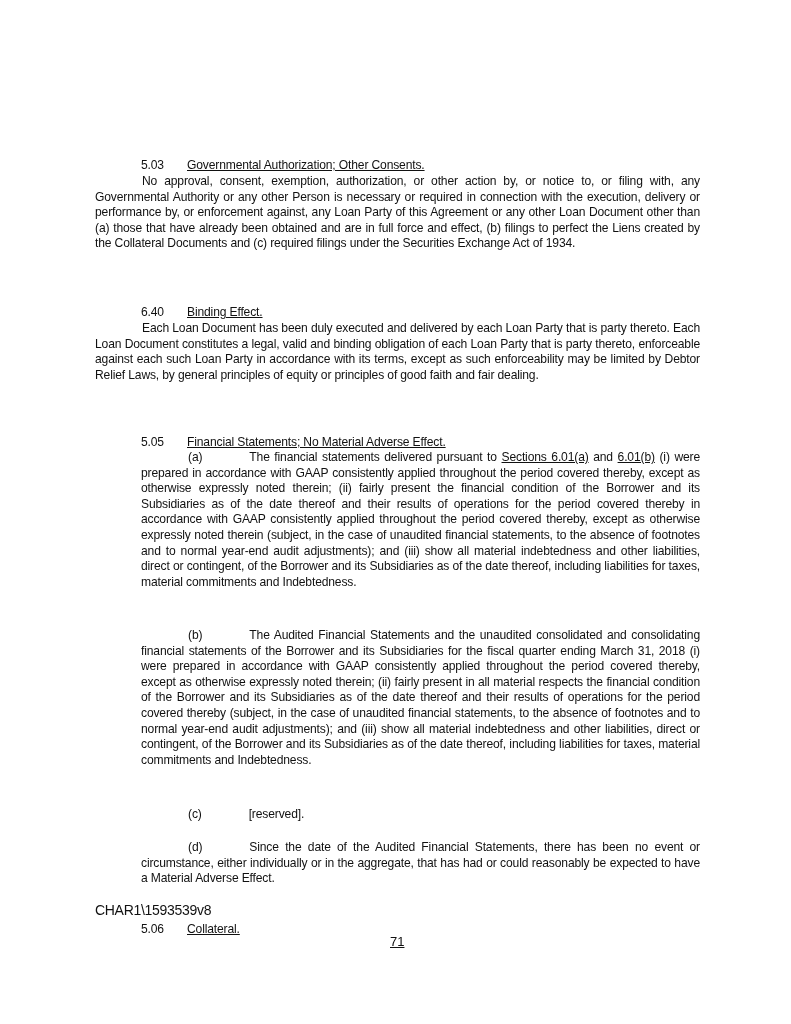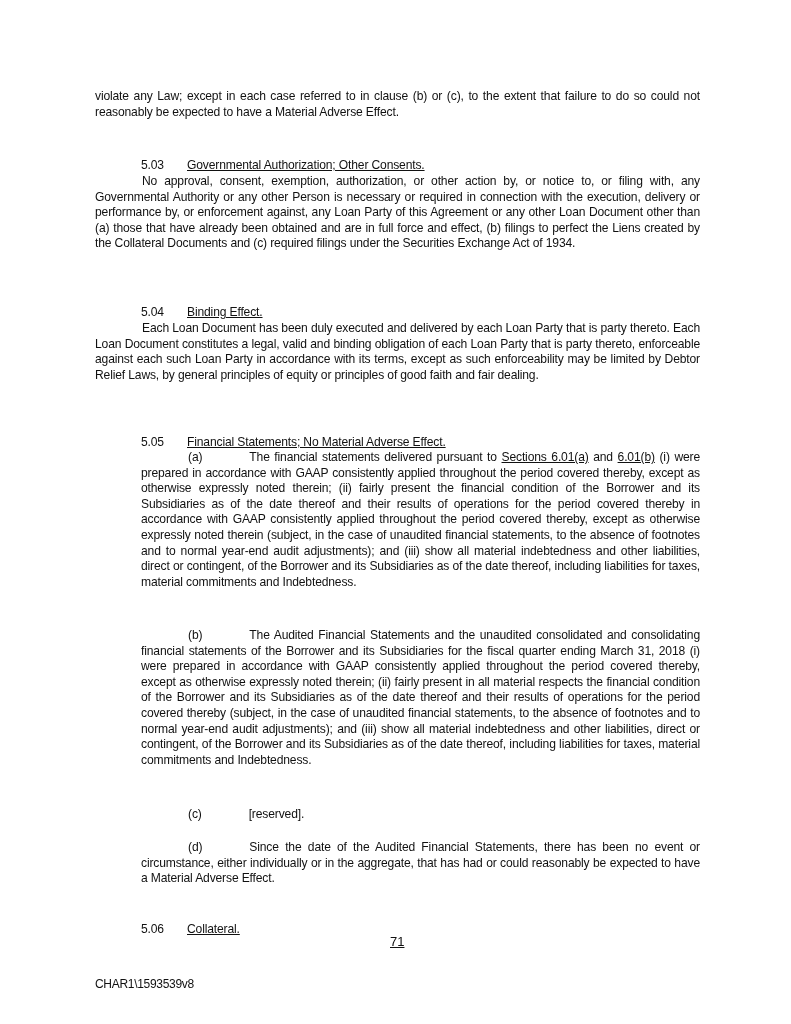--- a/index.html
+++ b/index.html
@@ -30,38 +30,37 @@
   .heading .num { display: inline-block; width: 46px; margin-top: 16px; }
   .heading .title { text-decoration: underline; }
   .u { text-decoration: underline; }
   .tab { display: inline-block; width: 47px; }
   .pagenum {
     position: absolute; left: 390px; top: 934px;
     font-size: 13px;
     text-decoration: underline;
   }
   .docid {
-    position: absolute; left: 95px; top: 977px;
-    font-size: 12px; letter-spacing: -0.3px;
+    position: absolute; left: 95px; top: 902px;
+    font-size: 14px; letter-spacing: -0.3px;
   }
 </style>
 </head>
 <body>
 
 <div class="page">
 
-  <p class="p" style="top:89px; margin:0;">violate any Law; except in each case referred to in clause (b) or (c), to the extent that failure to do so could not reasonably be expected to have a Material Adverse Effect.</p>
 
   <div class="heading" style="top:142px;">
     <span class="num">5.03</span><span class="title">Governmental Authorization; Other Consents.</span>
   </div>
   <p class="p indent-first" style="top:174px; margin:0;">No approval, consent, exemption, authorization, or other action by, or notice to, or filing with, any Governmental Authority or any other Person is necessary or required in connection with the execution, delivery or performance by, or enforcement against, any Loan Party of this Agreement or any other Loan Document other than (a) those that have already been obtained and are in full force and effect, (b) filings to perfect the Liens created by the Collateral Documents and (c) required filings under the Securities Exchange Act of 1934.</p>
 
   <div class="heading" style="top:289px;">
-    <span class="num">5.04</span><span class="title">Binding Effect.</span>
+    <span class="num">6.40</span><span class="title">Binding Effect.</span>
   </div>
   <p class="p indent-first" style="top:321px; margin:0;">Each Loan Document has been duly executed and delivered by each Loan Party that is party thereto.  Each Loan Document constitutes a legal, valid and binding obligation of each Loan Party that is party thereto, enforceable against each such Loan Party in accordance with its terms, except as such enforceability may be limited by Debtor Relief Laws, by general principles of equity or principles of good faith and fair dealing.</p>
 
   <div class="heading" style="top:419px;">
     <span class="num">5.05</span><span class="title">Financial Statements; No Material Adverse Effect.</span>
   </div>
 
   <p class="p sub indent-first" style="top:450px; margin:0;"><span class="lbl">(a)</span><span class="tab"></span><span>The financial statements delivered pursuant to </span><span class="u">Sections 6.01(a)</span><span> and </span><span class="u">6.01(b)</span><span> (i) were prepared in accordance with GAAP consistently applied throughout the period covered thereby, except as otherwise expressly noted therein; (ii) fairly present the financial condition of the Borrower and its Subsidiaries as of the date thereof and their results of operations for the period covered thereby in accordance with GAAP consistently applied throughout the period covered thereby, except as otherwise expressly noted therein (subject, in the case of unaudited financial statements, to the absence of footnotes and to normal year-end audit adjustments); and (iii) show all material indebtedness and other liabilities, direct or contingent, of the Borrower and its Subsidiaries as of the date thereof, including liabilities for taxes, material commitments and Indebtedness.</span></p>
 
   <p class="p sub indent-first" style="top:628px; margin:0;"><span class="lbl">(b)</span><span class="tab"></span><span>The Audited Financial Statements and the unaudited consolidated and consolidating financial statements of the Borrower and its Subsidiaries for the fiscal quarter ending March 31, 2018 (i) were prepared in accordance with GAAP consistently applied throughout the period covered thereby, except as otherwise expressly noted therein; (ii) fairly present in all material respects the financial condition of the Borrower and its Subsidiaries as of the date thereof and their results of operations for the period covered thereby (subject, in the case of unaudited financial statements, to the absence of footnotes and to normal year-end audit adjustments); and (iii) show all material indebtedness and other liabilities, direct or contingent, of the Borrower and its Subsidiaries as of the date thereof, including liabilities for taxes, material commitments and Indebtedness.</span></p>

